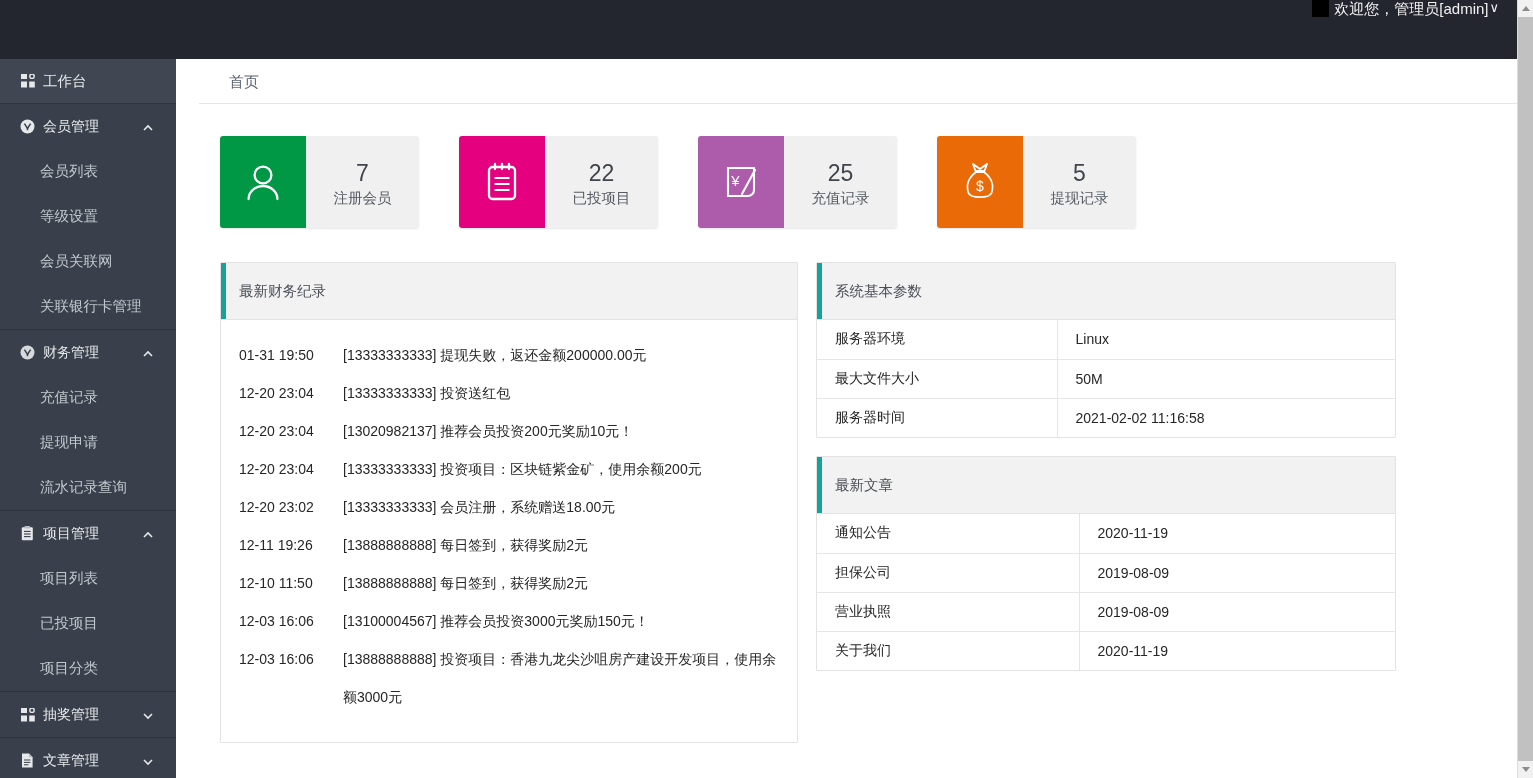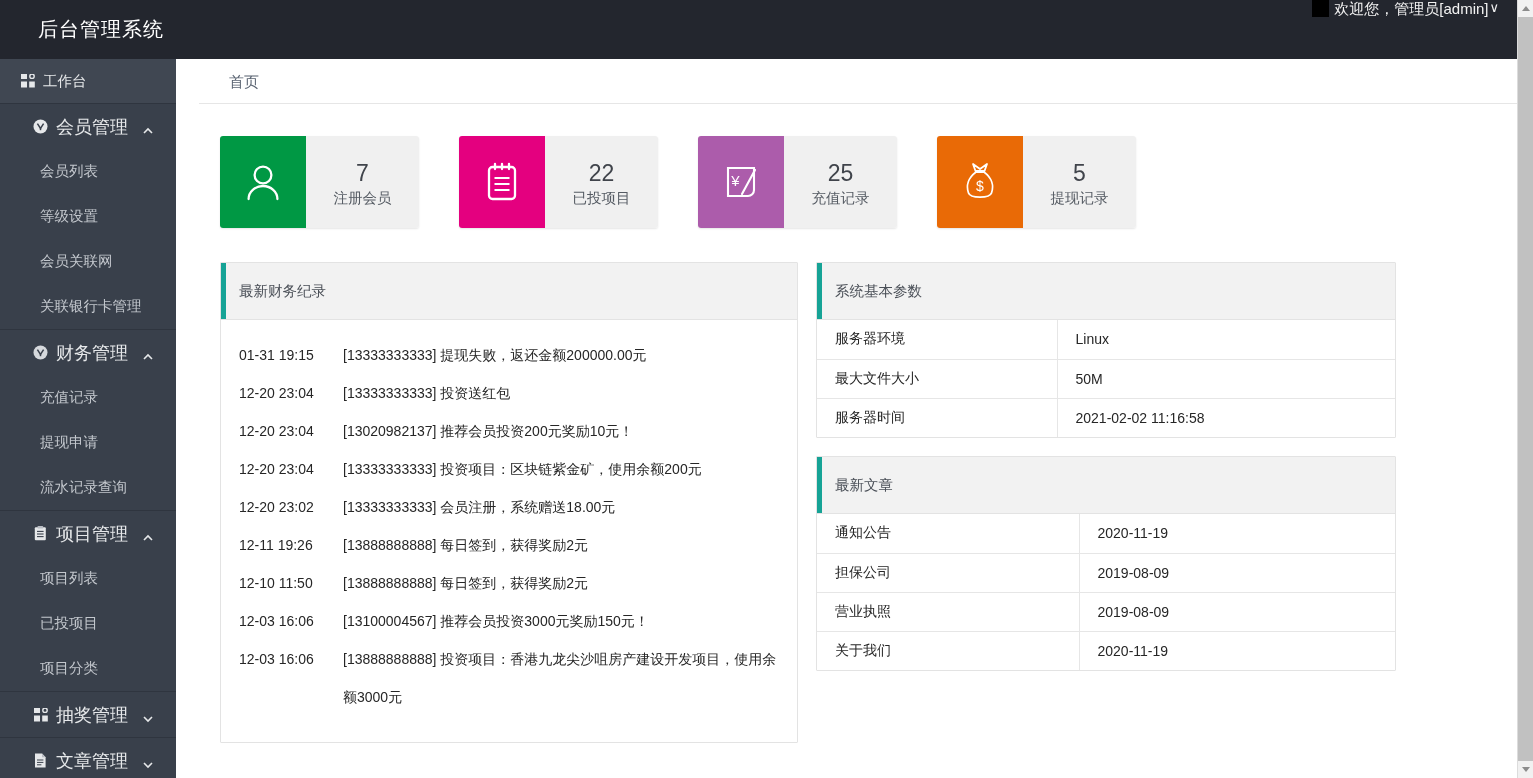--- a/index.html
+++ b/index.html
@@ -35,21 +35,21 @@
     position: absolute; left: 0; top: 59px; width: 176px; height: 719px;
     background: #39404b; overflow: hidden;
   }
   .nav-top {
     height: 45px; display: flex; align-items: center; padding-left: 20px;
     background: #404752; color: #e6e8ea; font-size: 14.5px;
     border-bottom: 1px solid #2f353f;
   }
   .nav-group-head {
     height: 45px; display: flex; align-items: center; padding: 0 18px 0 20px;
-    color: #e6e8ea; font-size: 18px; position: relative; margin-left: 13px;
+    color: #e6e8ea; font-size: 14px; position: relative;
   }
   .nav-group-head .chev {
     position: absolute; right: 22px; top: 50%; transform: translateY(-50%);
     width: 12px; height: 12px;
   }
   .nav-icon {
     width: 15px; height: 15px; margin-right: 8px; flex: none;
     display: inline-flex; align-items: center; justify-content: center;
   }
   .nav-sub {
@@ -146,21 +146,20 @@
     border-right: 4px solid transparent; }
   .sb-arrow.up { border-bottom: 5px solid #8c8c8c; }
   .sb-arrow.dn { border-top: 5px solid #8c8c8c; }
 </style>
 </head>
 <body>
 
 <div id="app">
 
   <div class="topbar">
-    <div class="brand">后台管理系统</div>
     <div class="user-area">
       <span class="avatar-box"></span>
       <span class="user-name">欢迎您，管理员[admin]</span>
       <span class="caret-down">∨</span>
     </div>
   </div>
 
   <div class="sidebar">
 
     <div class="nav-top">
@@ -366,21 +365,21 @@
       </div>
 
       <div class="panels">
 
         <div class="panel panel-left">
           <div class="panel-head">
             <span class="panel-title">最新财务纪录</span>
           </div>
           <div class="fin-list">
             <div class="fin-row">
-              <span class="fin-time">01-31 19:15</span>
+              <span class="fin-time">01-31 19:50</span>
               <span class="fin-text">[13333333333] 提现失败，返还金额200000.00元</span>
             </div>
             <div class="fin-row">
               <span class="fin-time">12-20 23:04</span>
               <span class="fin-text">[13333333333] 投资送红包</span>
             </div>
             <div class="fin-row">
               <span class="fin-time">12-20 23:04</span>
               <span class="fin-text">[13020982137] 推荐会员投资200元奖励10元！</span>
             </div>

